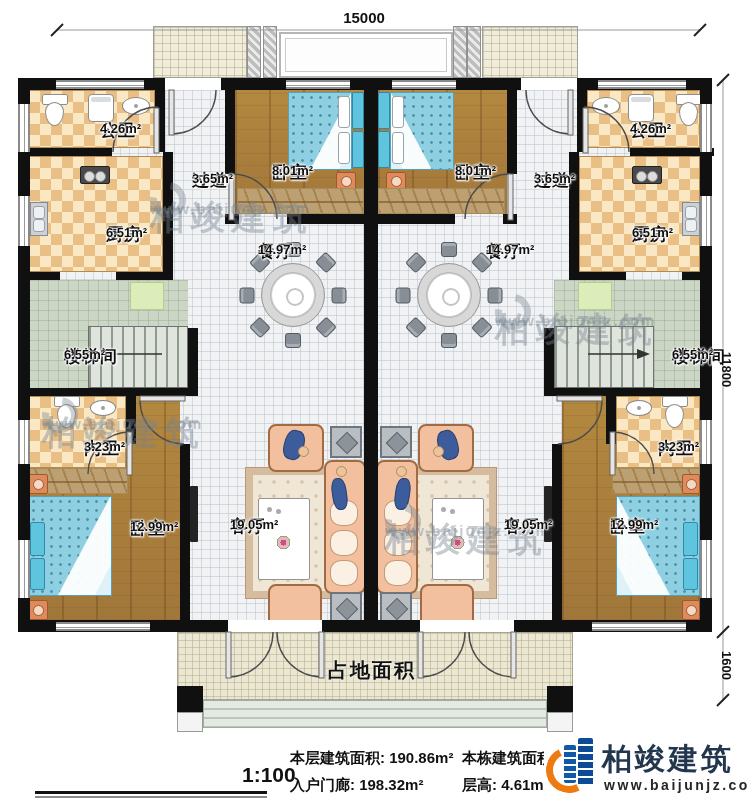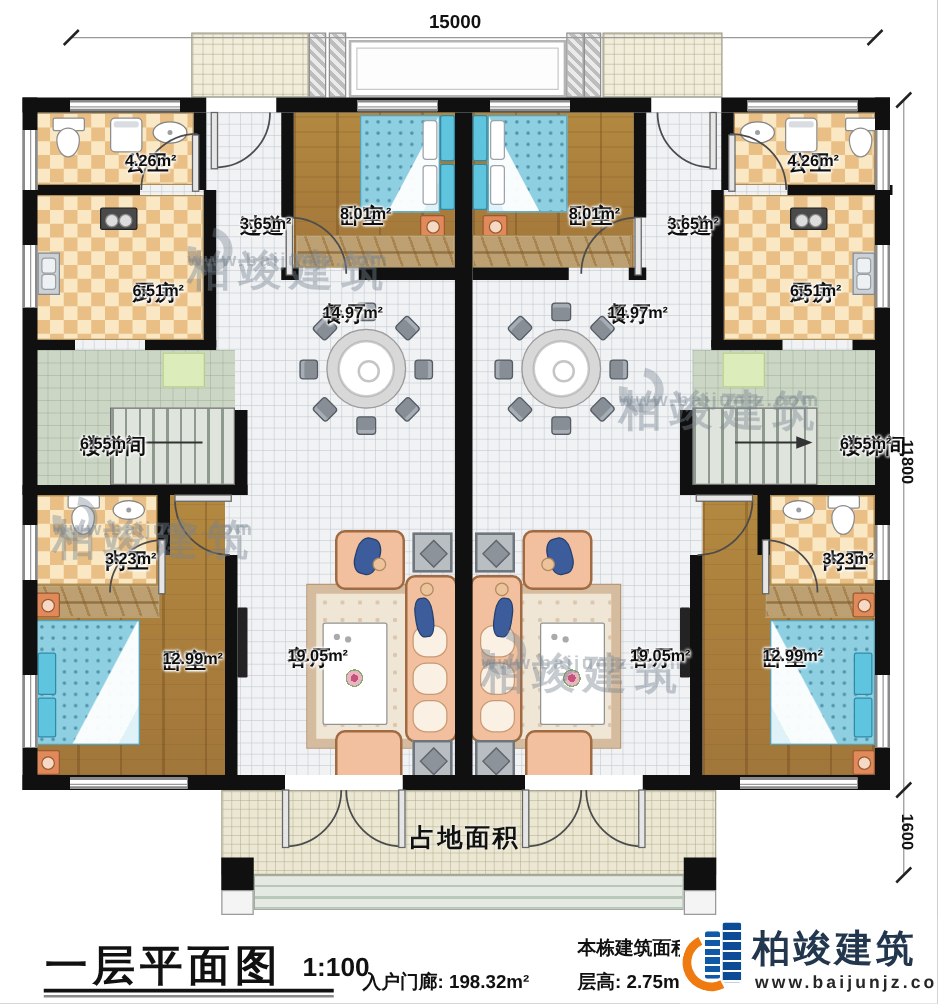--- a/index.html
+++ b/index.html
@@ -430,27 +430,27 @@
       <div class="nm">客厅</div>
       <div class="ar">19.05m²</div>
     </div>
 
   <div class="plabel" style="left:372px;top:670px">占地面积</div>
 
   <div class="dim" style="left:309px;top:9px;width:110px">15000</div>
   <div class="dim dim-v" style="left:696px;top:362px;width:60px;font-size:13px">11800</div>
   <div class="dim dim-v" style="left:704px;top:658px;width:44px;font-size:13px">1600</div>
 
-  <div class="ft ft-title" style="left:36px;top:750px">一层平面图</div>
   <div class="rule1" style="left:35px;top:791px;width:232px;height:3px"></div>
   <div class="rule2" style="left:35px;top:796px;width:232px;height:2px"></div>
   <div class="ft ft-scale" style="left:242px;top:763px">1:100</div>
+  <div class="ft ft-stat" style="left:290px;top:749px"><span>本层建筑面积: </span><span>190.86m²</span></div>
   <div class="ft ft-stat" style="left:290px;top:776px"><span>入户门廊: </span><span>198.32m²</span></div>
   <div class="ft ft-stat" style="left:462px;top:749px"><span>本栋建筑面积: </span><span></span></div>
-  <div class="ft ft-stat" style="left:462px;top:776px"><span>层高: </span><span>2.75m</span></div>
+  <div class="ft ft-stat" style="left:462px;top:776px"><span>层高: </span><span>4.61m</span></div>
 
   <div class="logo" style="left:544px;top:733px;width:206px;height:70px">
     <div class="lg-swoosh"></div>
     <div class="lg-b1"></div>
     <div class="lg-b2"></div>
     <div class="lg-brand">柏竣建筑</div>
     <div class="lg-url">www.baijunjz.com</div>
   </div>
 
 </div>

